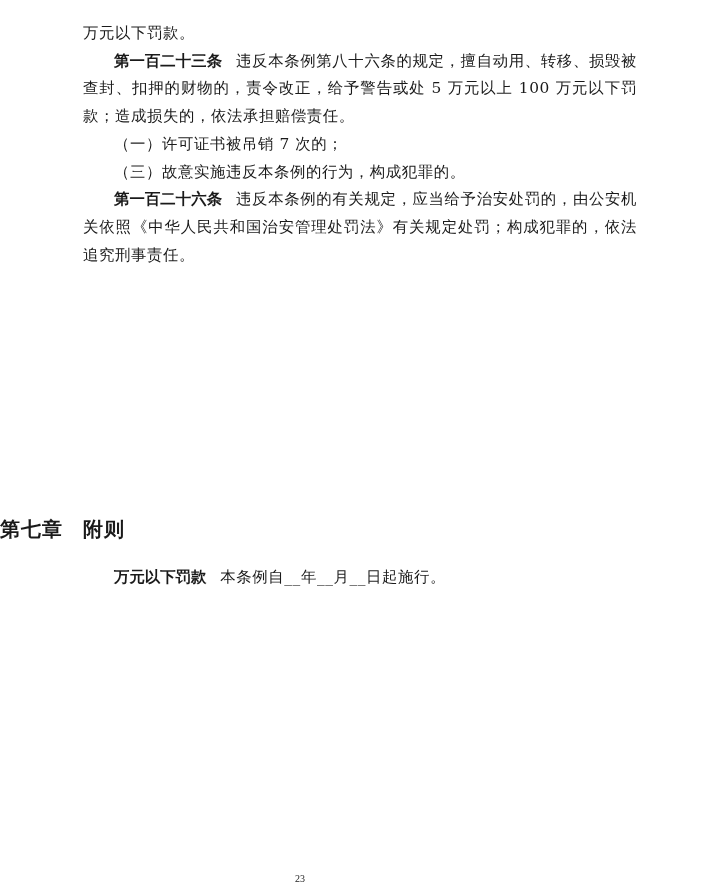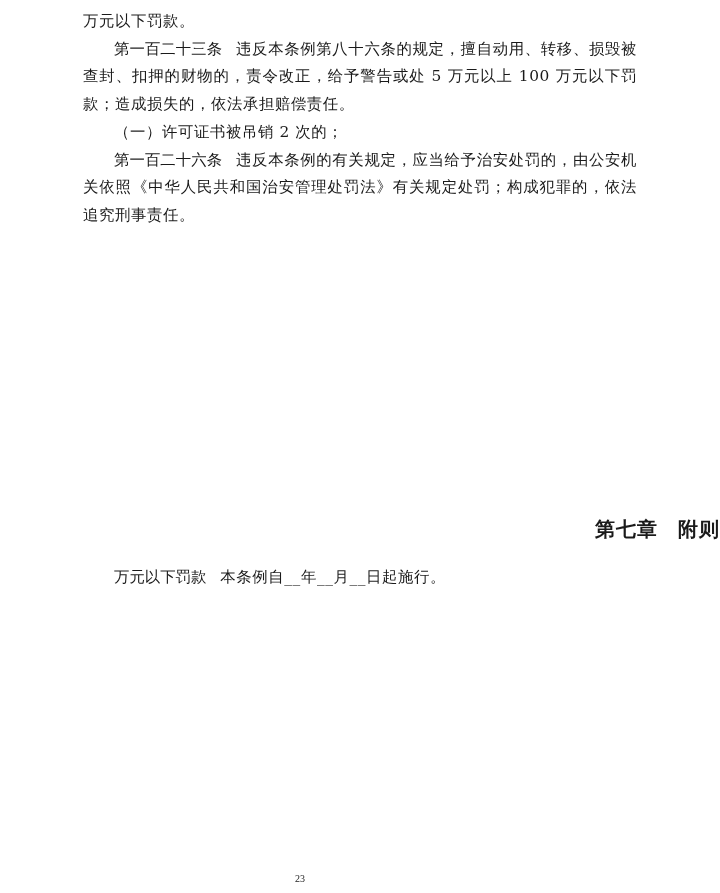--- a/index.html
+++ b/index.html
@@ -1,34 +1,34 @@
 <!DOCTYPE html>
 <html><head>
 <meta charset="utf-8">
 <style>
   html, body { margin: 0; padding: 0; background: #ffffff; }
   body {
     width: 720px; height: 893px; position: relative; overflow: hidden;
     font-family: "DejaVu Serif", "Liberation Serif", serif;
     color: #1a1a1a;
   }
-  .page { position: absolute; left: 83px; top: 8px; width: 554px; }
+  .page { position: absolute; left: 83px; top: 20px; width: 554px; }
   .p {
     font-size: 15.4px;
     line-height: 27.7px;
     margin: 0;
     text-align: justify;
     text-align-last: left;
     letter-spacing: 0.6px;
   }
   .indent { text-indent: 31px; }
-  .art { font-weight: normal; font-family: "DejaVu Sans", "Liberation Sans", sans-serif; letter-spacing: 0px; margin-right: 14px; }
+  .art { font-weight: bold; font-family: "DejaVu Sans", "Liberation Sans", sans-serif; letter-spacing: 0px; margin-right: 14px; }
   .chapter {
     position: absolute; left: 0; width: 720px; top: 516px;
-    text-align: right;
+    text-align: left;
     font-family: "DejaVu Sans", "Liberation Sans", sans-serif;
     font-weight: bold; font-size: 20px; letter-spacing: 1px;
   }
   .chapter .gap { display: inline-block; width: 20px; }
   .last { position: absolute; left: 83px; top: 564px; width: 554px; }
   .pageno {
     position: absolute; left: 0; width: 600px; top: 873px;
     text-align: center; font-size: 10px;
     font-family: "Liberation Serif", serif;
   }
@@ -37,21 +37,24 @@
 <body>
 
 <div class="page">
   <p class="p">
     <span>万元以下罚款。</span>
   </p>
   <p class="p indent">
     <span class="art">第一百二十三条</span><span>违反本条例第八十六条的规定，擅自动用、转移、损毁被查封、扣押的财物的，责令改正，给予警告或处 5 万元以上 100 万元以下罚款；造成损失的，依法承担赔偿责任。</span>
   </p>
   <p class="p indent">
-    <span>（一）许可证书被吊销 2 次的；</span>
+    <span>（一）许可证书被吊销 7 次的；</span>
+  </p>
+  <p class="p indent">
+    <span>（三）故意实施违反本条例的行为，构成犯罪的。</span>
   </p>
   <p class="p indent">
     <span class="art">第一百二十六条</span><span>违反本条例的有关规定，应当给予治安处罚的，由公安机关依照《中华人民共和国治安管理处罚法》有关规定处罚；构成犯罪的，依法追究刑事责任。</span>
   </p>
 </div>
 
 <div class="chapter">
   <span>第七章</span><span class="gap"></span><span>附则</span>
 </div>
 

